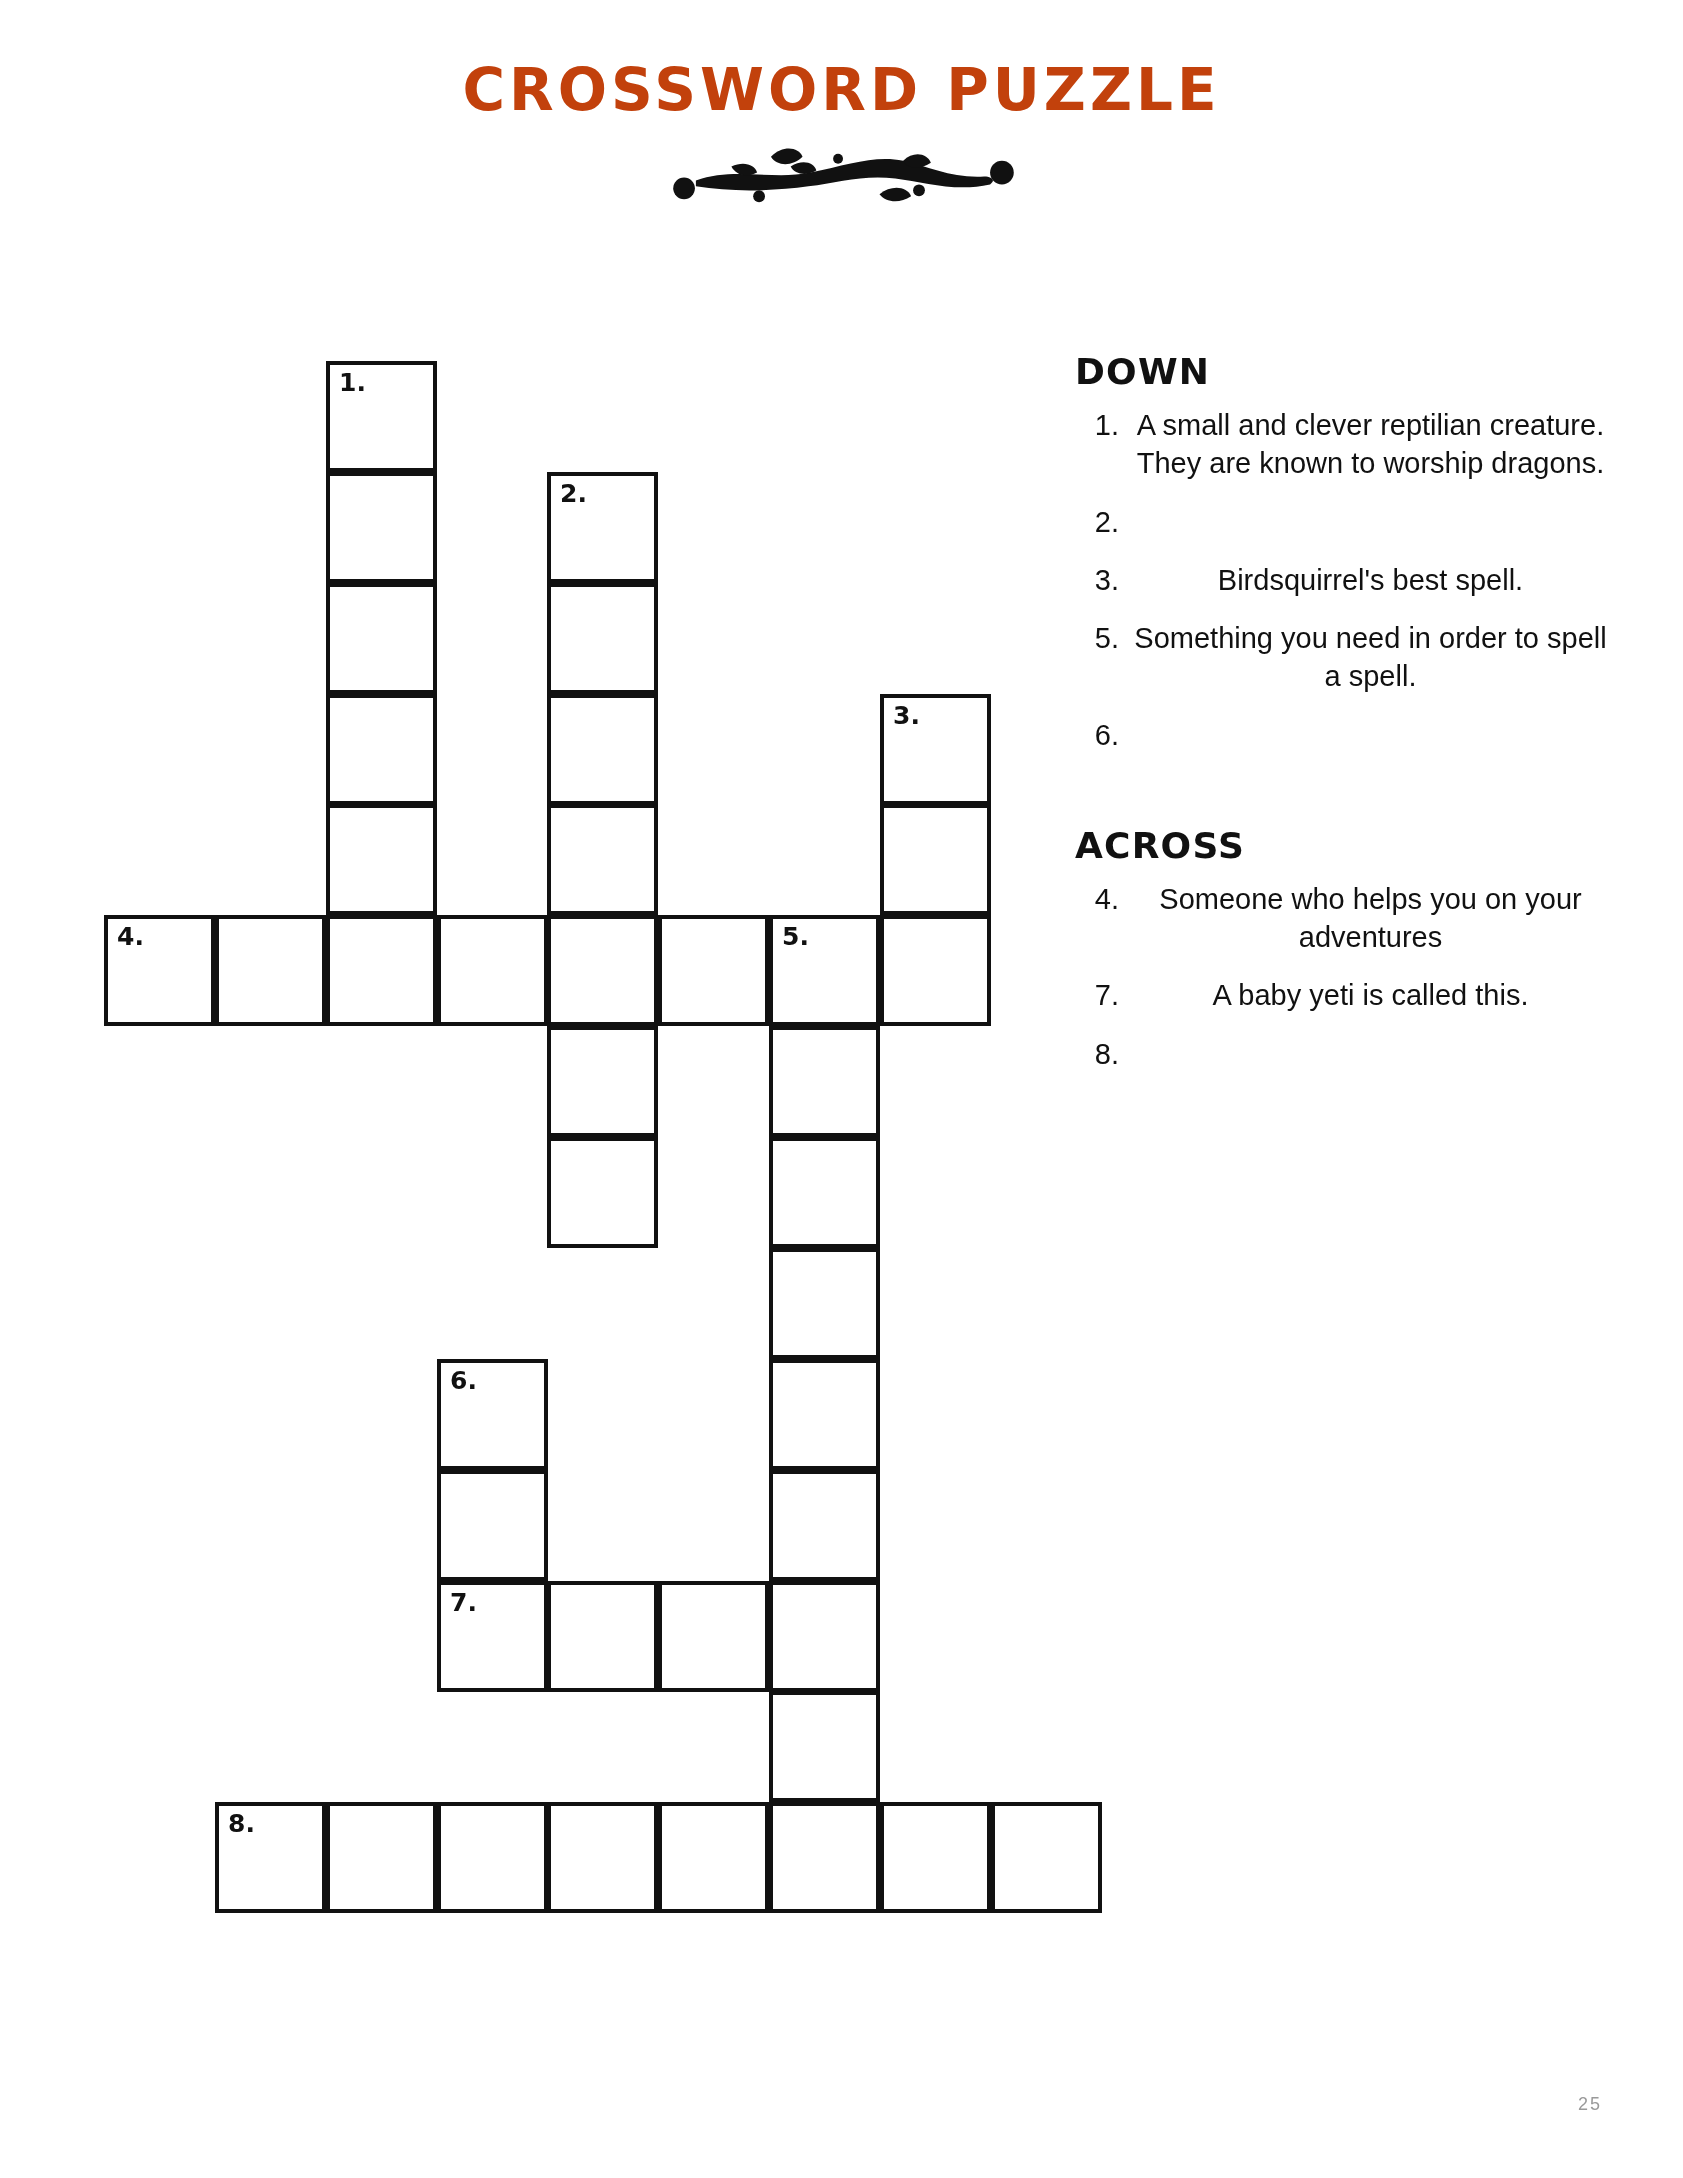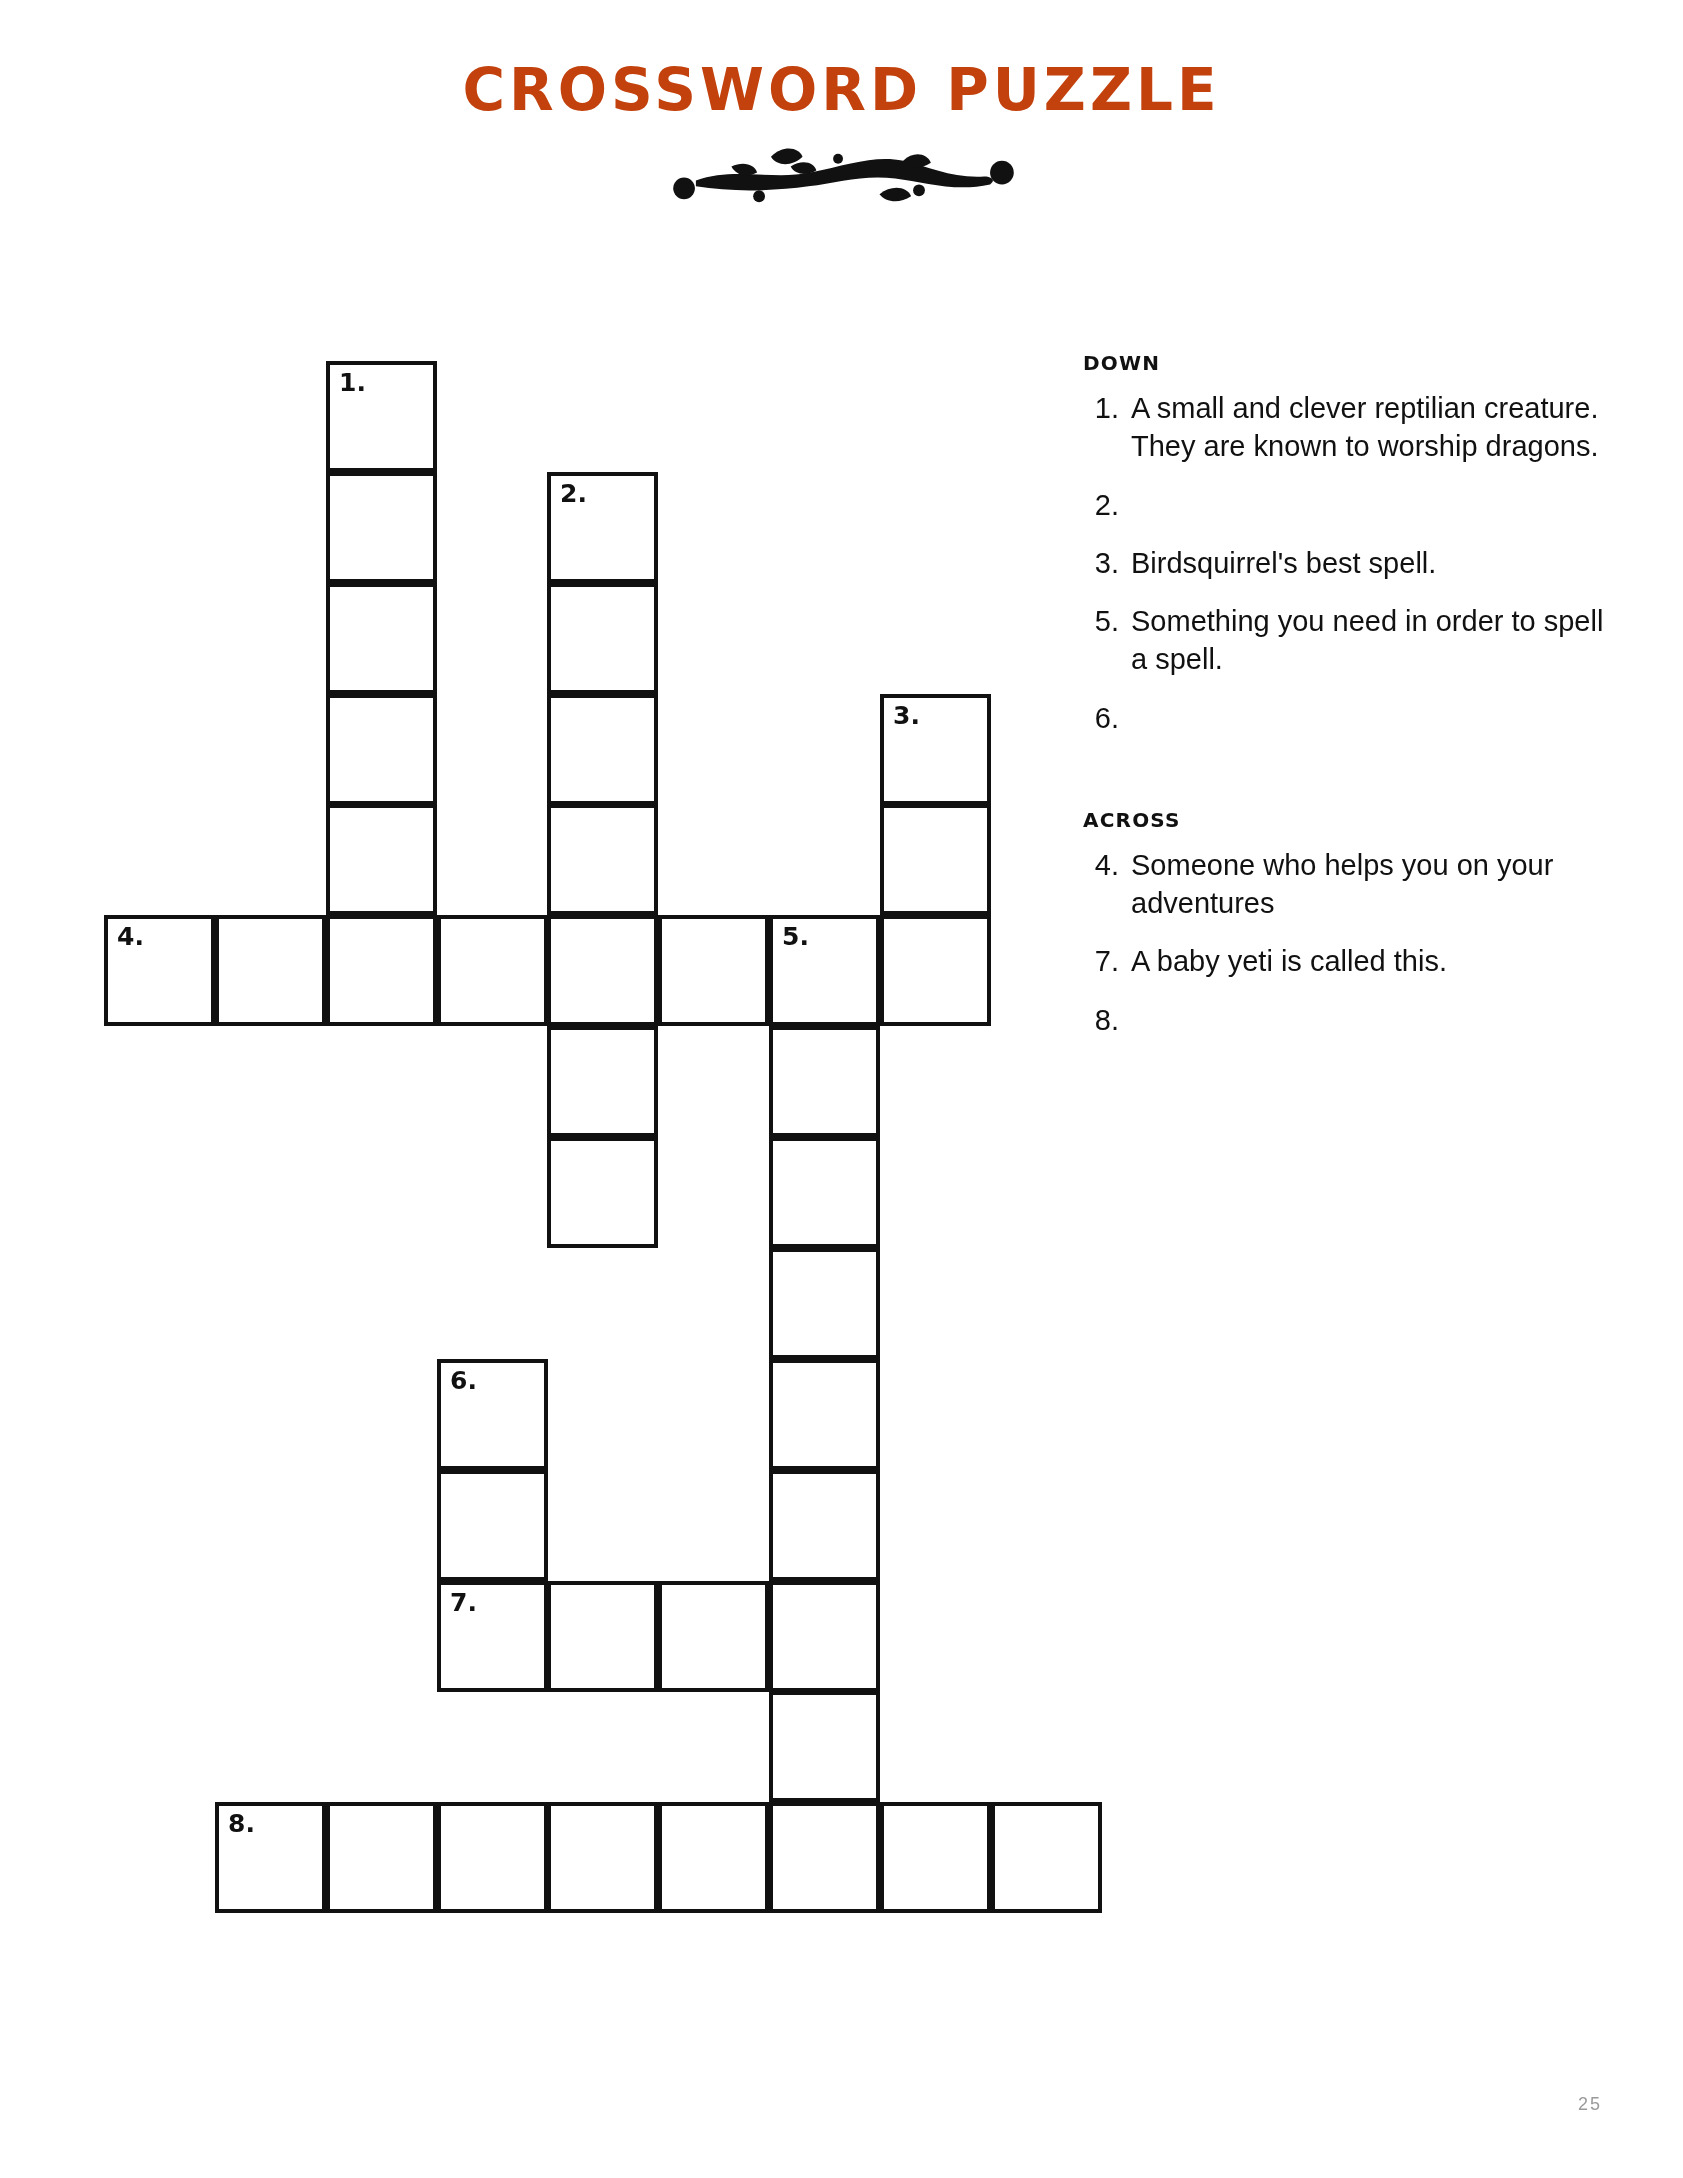--- a/index.html
+++ b/index.html
@@ -65,25 +65,25 @@
 
   
   #clues {
     position: absolute;
     left: 1075px;
     top: 351px;
     width: 535px;
   }
   .clue-heading {
     font-family: "DejaVu Sans", sans-serif;
-    font-size: 20px;
+    font-size: 36px;
     font-weight: 700;
     letter-spacing: 1.2px;
     color: #111111;
-    margin: 0 0 14px 8px;
+    margin: 0 0 14px 0;
   }
   .clue-list {
     margin: 0 0 0 0;
     padding: 0;
     list-style: none;
   }
   .clue-item {
     display: flex;
     align-items: flex-start;
     margin-bottom: 20px;
@@ -93,20 +93,21 @@
   }
   .clue-num {
     flex: 0 0 auto;
     width: 44px;
     text-align: right;
     padding-right: 12px;
     font-size: 29px;
   }
   .clue-text {
     flex: 1 1 auto;
+    text-align: center;
   }
   .clue-text i {
     font-style: italic;
   }
   #across-block {
     margin-top: 71px;
   }
 
   
   #page-number {

